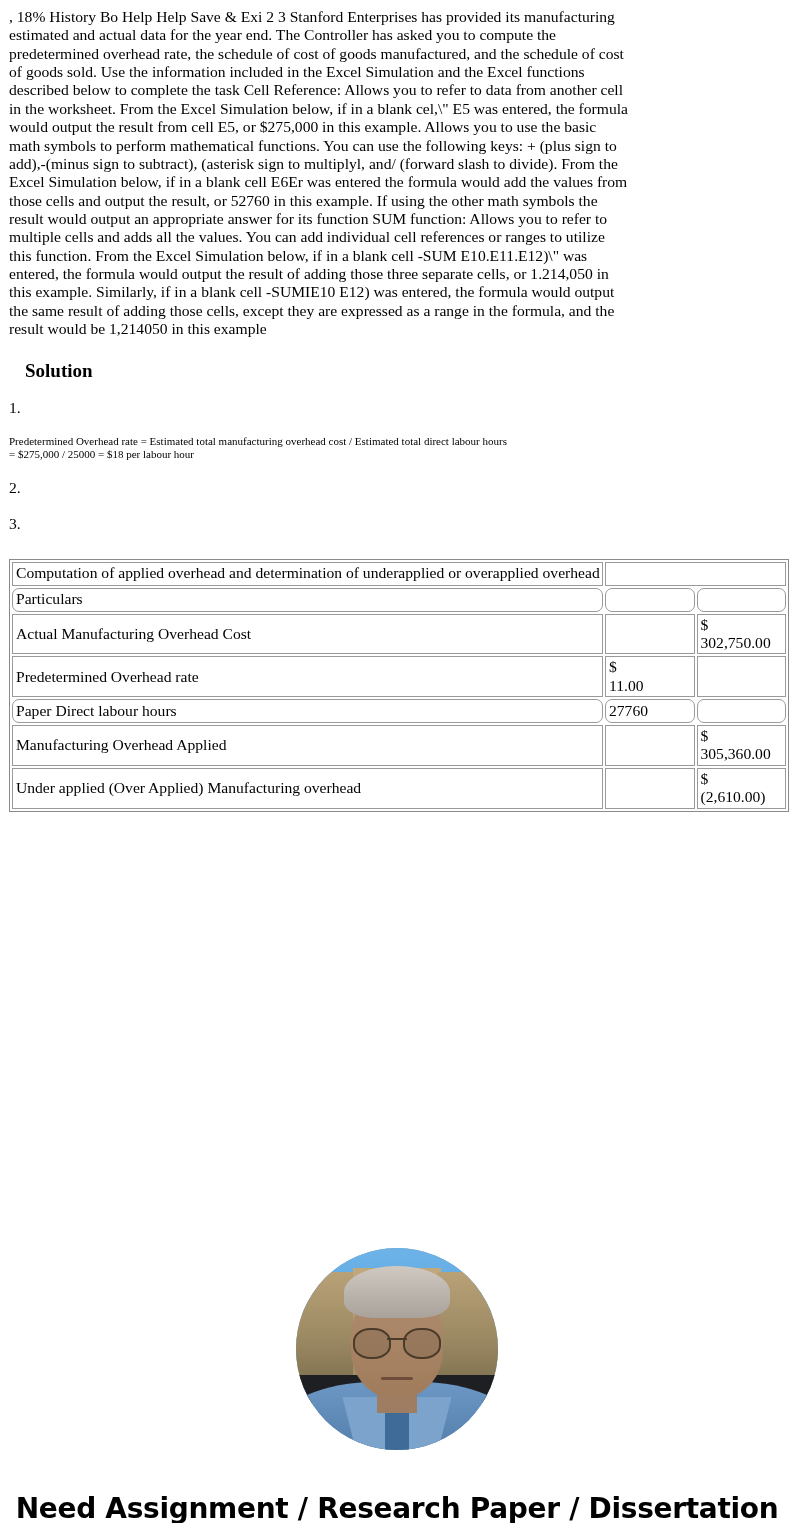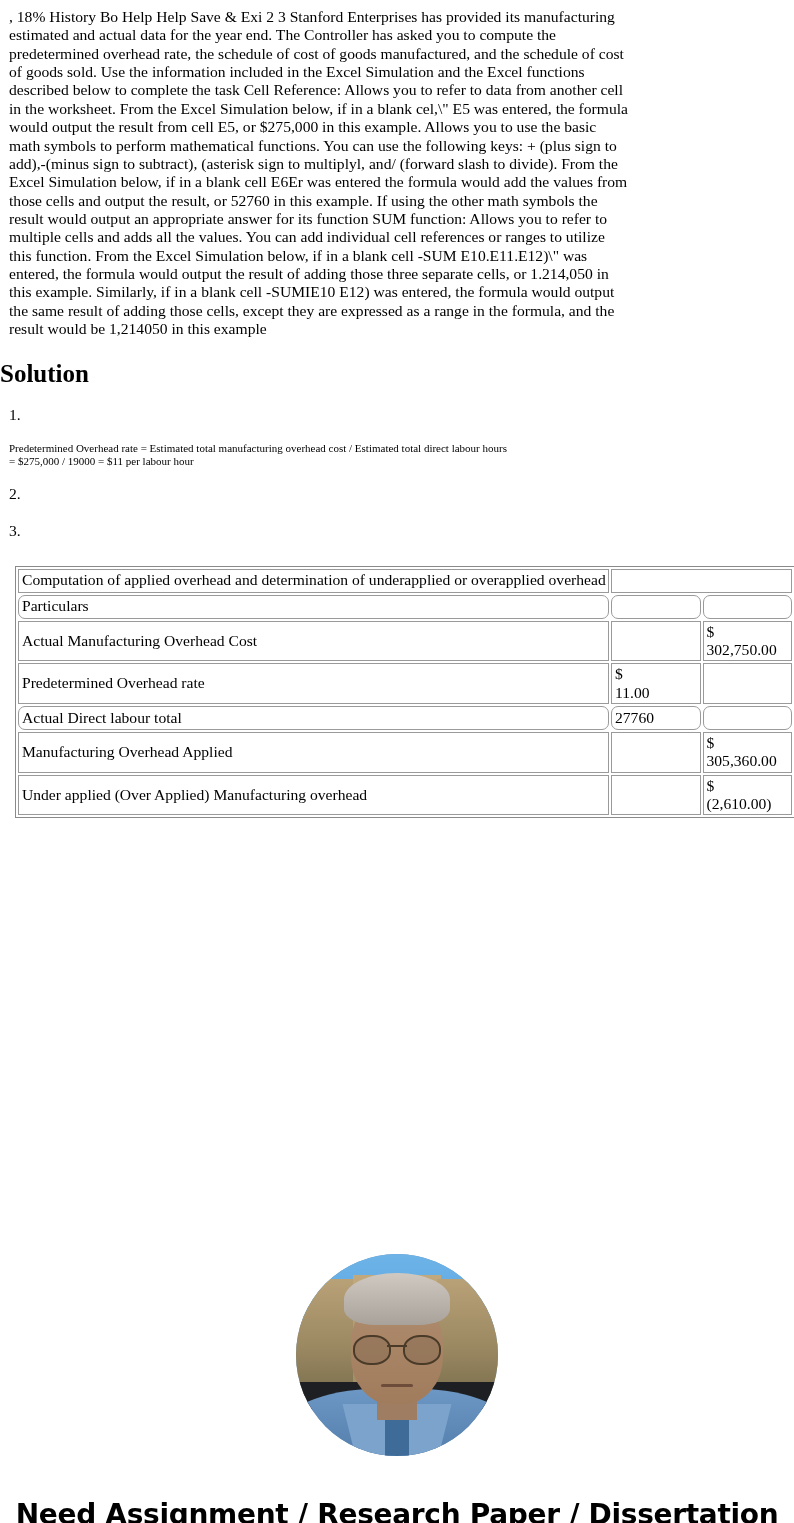--- a/index.html
+++ b/index.html
@@ -29,24 +29,24 @@
     text-align: left;
     margin: 0;
     padding: 8px 9px 0 9px;
     box-sizing: border-box;
     width: 639px;
     word-spacing: 0px;
   }
 
   
   .solution-heading {
-    font-size: 25px;
+    font-size: 19px;
     font-weight: bold;
     margin: 22px 0 0 0;
-    padding: 0 0;
+    padding: 0 25px;
     line-height: 1.15;
   }
 
   
   ol.steps {
     margin: 17px 0 0 0;
     padding: 0;
     list-style: none;
     counter-reset: stepc;
   }
@@ -67,21 +67,21 @@
   }
   .step-body {
     font-size: 11px;
     line-height: 1.178;
     margin-top: 17px;
   }
   .step-body .line { display: block; }
 
   
   .tbl-wrap {
-    padding: 0 15px;
+    padding: 0 9px;
     margin-top: 26px;
     box-sizing: border-box;
   }
   table.calc {
     border-collapse: separate;
     border-spacing: 2px;
     border: 1px solid #8a8a8a;
     width: 776px;
     table-layout: fixed;
     font-size: 15.6px;
@@ -234,21 +234,21 @@
 
   <p class="intro">, 18% History Bo Help Help Save &amp; Exi 2 3 Stanford Enterprises has provided its manufacturing estimated and actual data for the year end. The Controller has asked you to compute the predetermined overhead rate, the schedule of cost of goods manufactured, and the schedule of cost of goods sold. Use the information included in the Excel Simulation and the Excel functions described below to complete the task Cell Reference: Allows you to refer to data from another cell in the worksheet. From the Excel Simulation below, if in a blank cel,\" E5 was entered, the formula would output the result from cell E5, or $275,000 in this example. Allows you to use the basic math symbols to perform mathematical functions. You can use the following keys: + (plus sign to add),-(minus sign to subtract), (asterisk sign to multiplyl, and/ (forward slash to divide). From the Excel Simulation below, if in a blank cell E6Er was entered the formula would add the values from those cells and output the result, or 52760 in this example. If using the other math symbols the result would output an appropriate answer for its function SUM function: Allows you to refer to multiple cells and adds all the values. You can add individual cell references or ranges to utilize this function. From the Excel Simulation below, if in a blank cell -SUM E10.E11.E12)\" was entered, the formula would output the result of adding those three separate cells, or 1.214,050 in this example. Similarly, if in a blank cell -SUMIE10 E12) was entered, the formula would output the same result of adding those cells, except they are expressed as a range in the formula, and the result would be 1,214050 in this example</p>
 
   <h2 class="solution-heading">Solution</h2>
 
   <ol class="steps">
     <li>
       <span class="marker">1.</span>
       <div class="step-body">
         <span class="line">Predetermined Overhead rate = Estimated total manufacturing overhead cost / Estimated total direct labour hours</span>
-        <span class="line">= $275,000 / 19000 = $11 per labour hour</span>
+        <span class="line">= $275,000 / 25000 = $18 per labour hour</span>
       </div>
     </li>
     <li>
       <span class="marker">2.</span>
     </li>
     <li>
       <span class="marker">3.</span>
     </li>
   </ol>
 
@@ -278,21 +278,21 @@
         <tr class="r-tall">
           <td class="c1">Predetermined Overhead rate</td>
           <td class="c2">
             <span class="money">$</span>
             <span class="money">11.00</span>
           </td>
           <td class="c3"></td>
         </tr>
 
         <tr class="r-short">
-          <td class="c1">Actual Direct labour total</td>
+          <td class="c1">Paper Direct labour hours</td>
           <td class="c2">27760</td>
           <td class="c3"></td>
         </tr>
 
         <tr class="r-tall">
           <td class="c1">Manufacturing Overhead Applied</td>
           <td class="c2"></td>
           <td class="c3">
             <span class="money">$</span>
             <span class="money">305,360.00</span>

